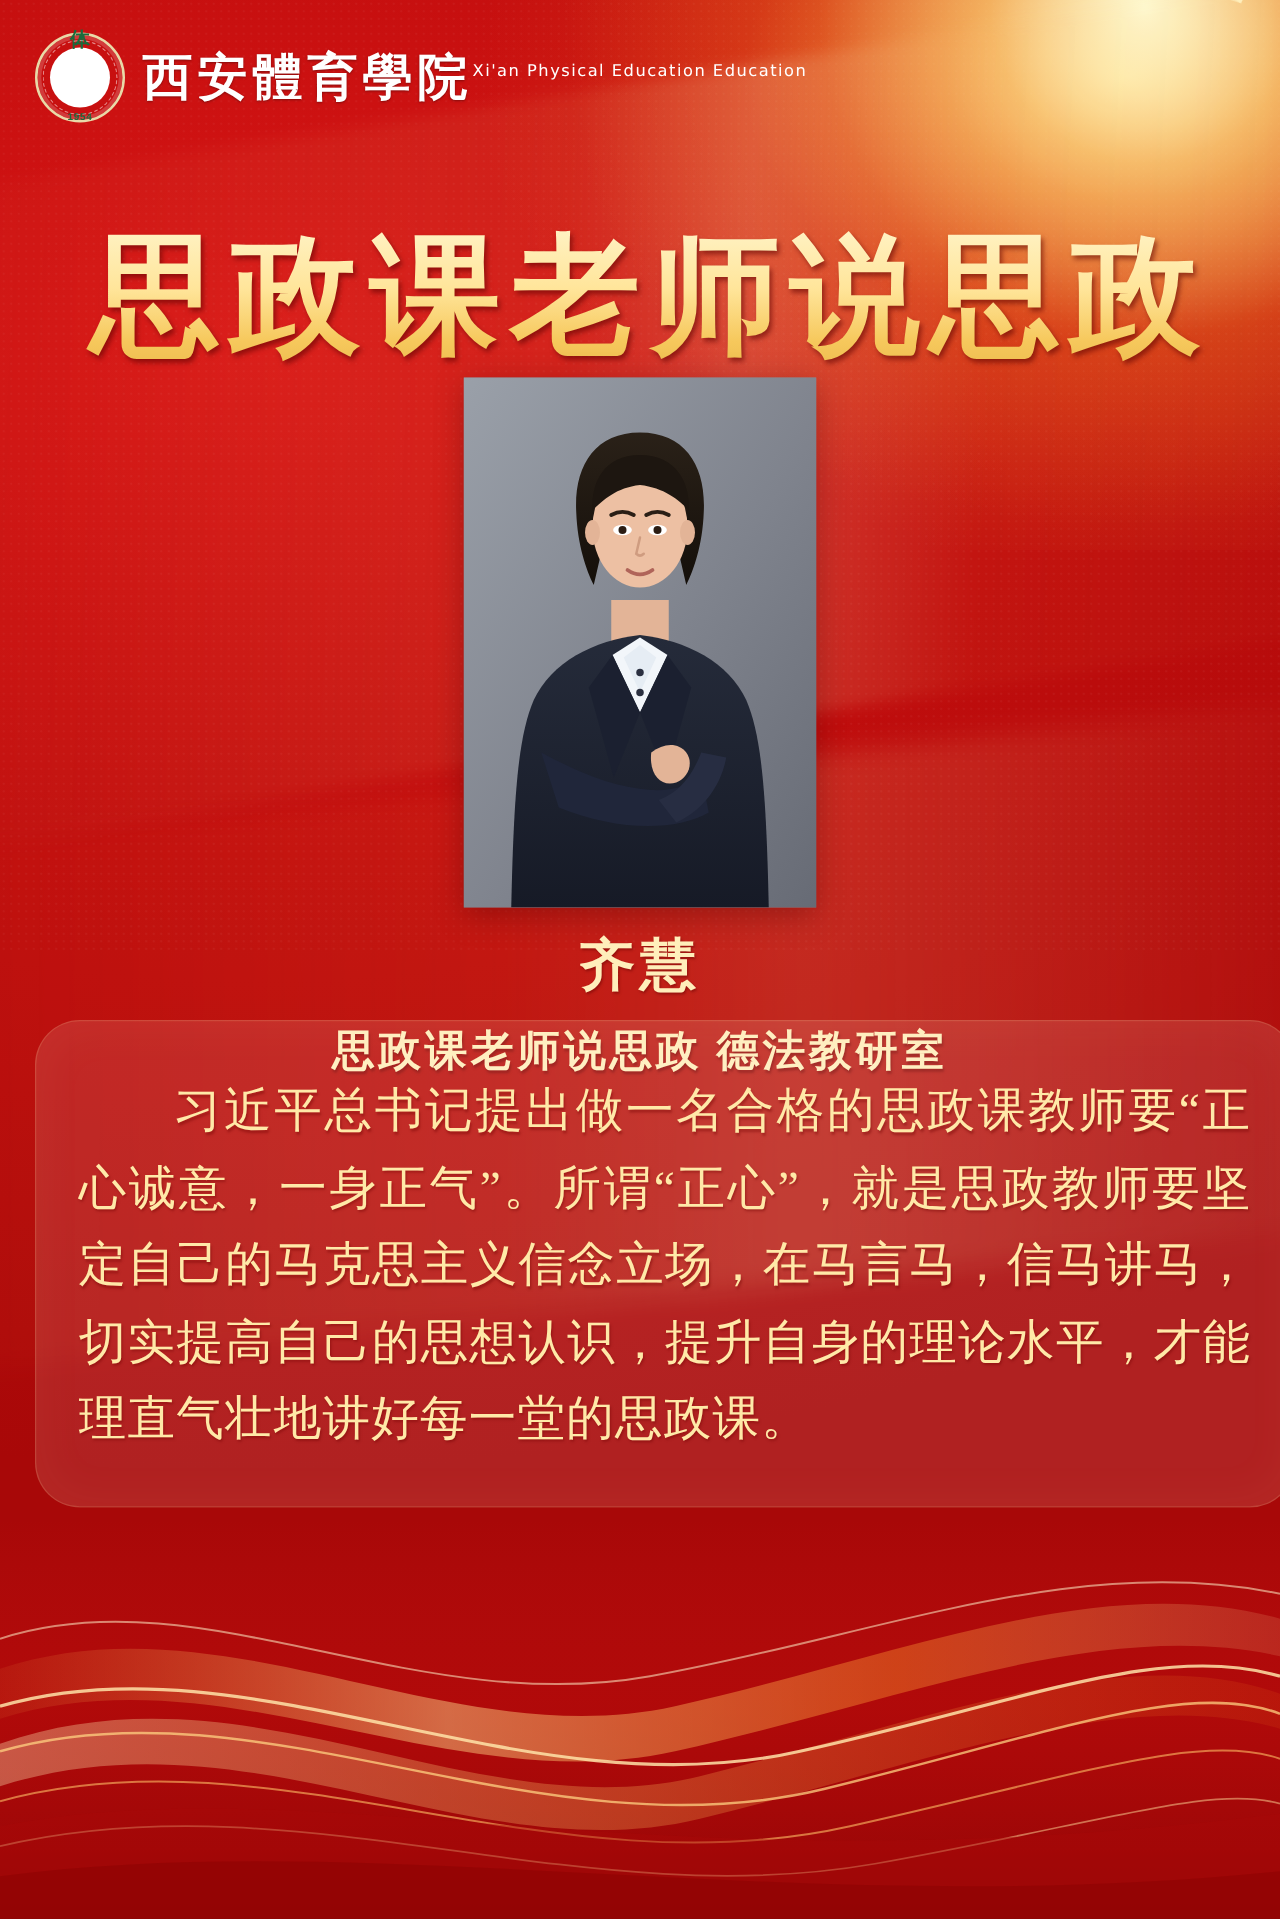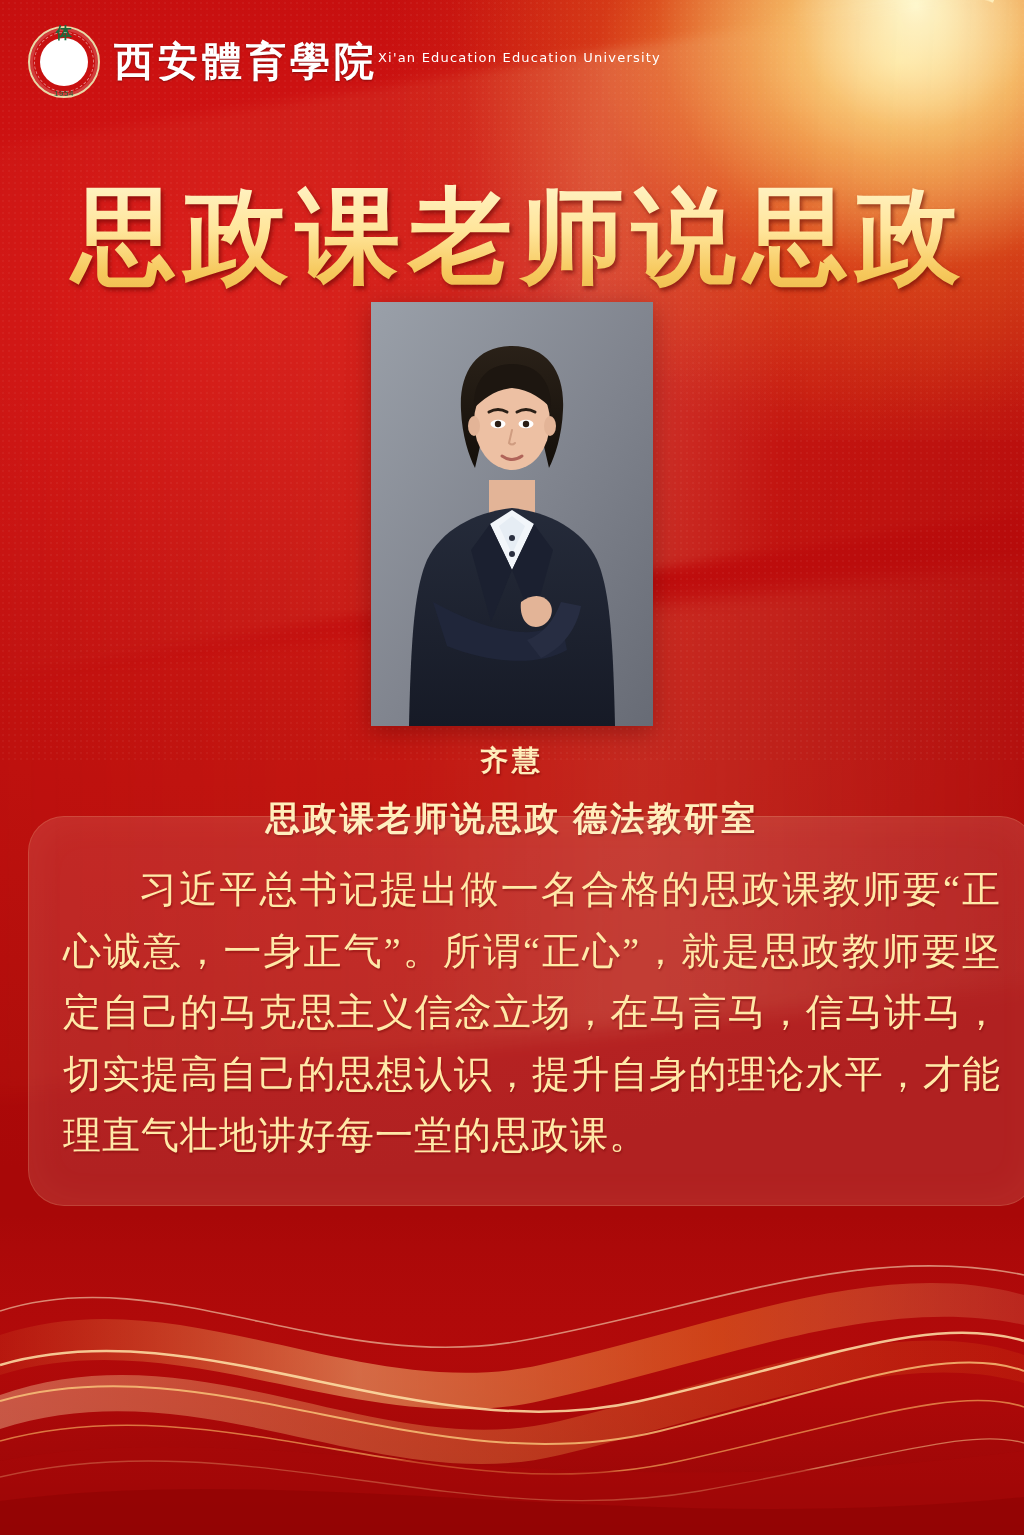--- a/index.html
+++ b/index.html
@@ -83,21 +83,21 @@
     width: 48px; height: 48px;
     border-radius: 50%;
     background: #fff;
     display: flex; align-items: center; justify-content: center;
     flex-direction: column;
     color: #1a6a3c;
     font-size: 7px;
     line-height: 1.05;
     text-align: center;
   }
-  .seal .seal-year { font-size: 8px; font-weight: normal; letter-spacing: 0.5px; margin-top: 48px; }
+  .seal .seal-year { font-size: 8px; font-weight: bold; letter-spacing: 0.5px; margin-top: 48px; }
   .seal .seal-glyph {
     font-size: 16px;
     font-weight: bold;
     color: #1a6a3c;
   }
   .seal-arc {
     position: absolute;
     inset: 4px;
     border-radius: 50%;
     border: 1px dashed rgba(255,255,255,0.5);
@@ -156,21 +156,21 @@
   
   .name-block {
     position: absolute;
     left: 0; right: 0; top: 742px;
     text-align: center;
     z-index: 6;
     font-family: "Liberation Serif", "DejaVu Serif", serif;
     color: #ffeebb;
   }
   .person-name {
-    font-size: 28px;
+    font-size: 45px;
     font-weight: bold;
     letter-spacing: 4px;
     text-shadow: 1px 2px 2px rgba(100,0,0,0.45);
   }
   .person-dept {
     margin-top: 16px;
     font-size: 34px;
     font-weight: bold;
     letter-spacing: 3px;
     text-shadow: 1px 2px 2px rgba(100,0,0,0.45);
@@ -230,21 +230,21 @@
   <div class="logo-row">
     <div class="seal">
       <div class="seal-arc"></div>
       <div class="seal-inner">
         <div class="seal-glyph">体</div>
         <div class="seal-year">1954</div>
       </div>
     </div>
     <div class="wordmark">
       <div class="cn">西安體育學院</div>
-      <div class="en">Xi'an Education Education University</div>
+      <div class="en">Xi'an Physical Education Education</div>
     </div>
   </div>
 
   <div class="title">思政课老师说思政</div>
 
   <div class="portrait">
     <svg viewBox="0 0 282 424" preserveAspectRatio="xMidYMid slice">
       <defs>
         <linearGradient id="bgGrad" x1="0" y1="0" x2="1" y2="1">
           <stop offset="0%" stop-color="#9aa0a9"></stop>

